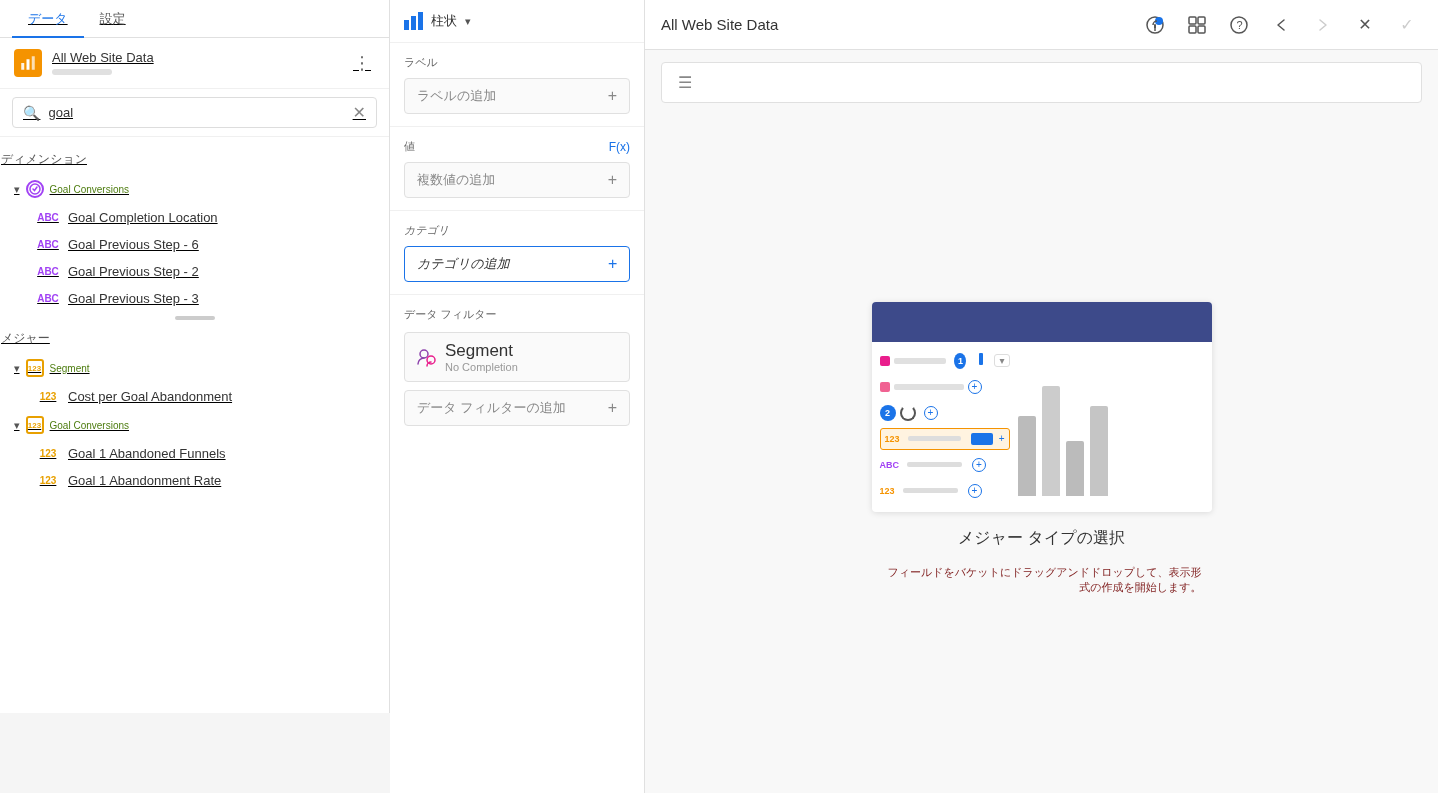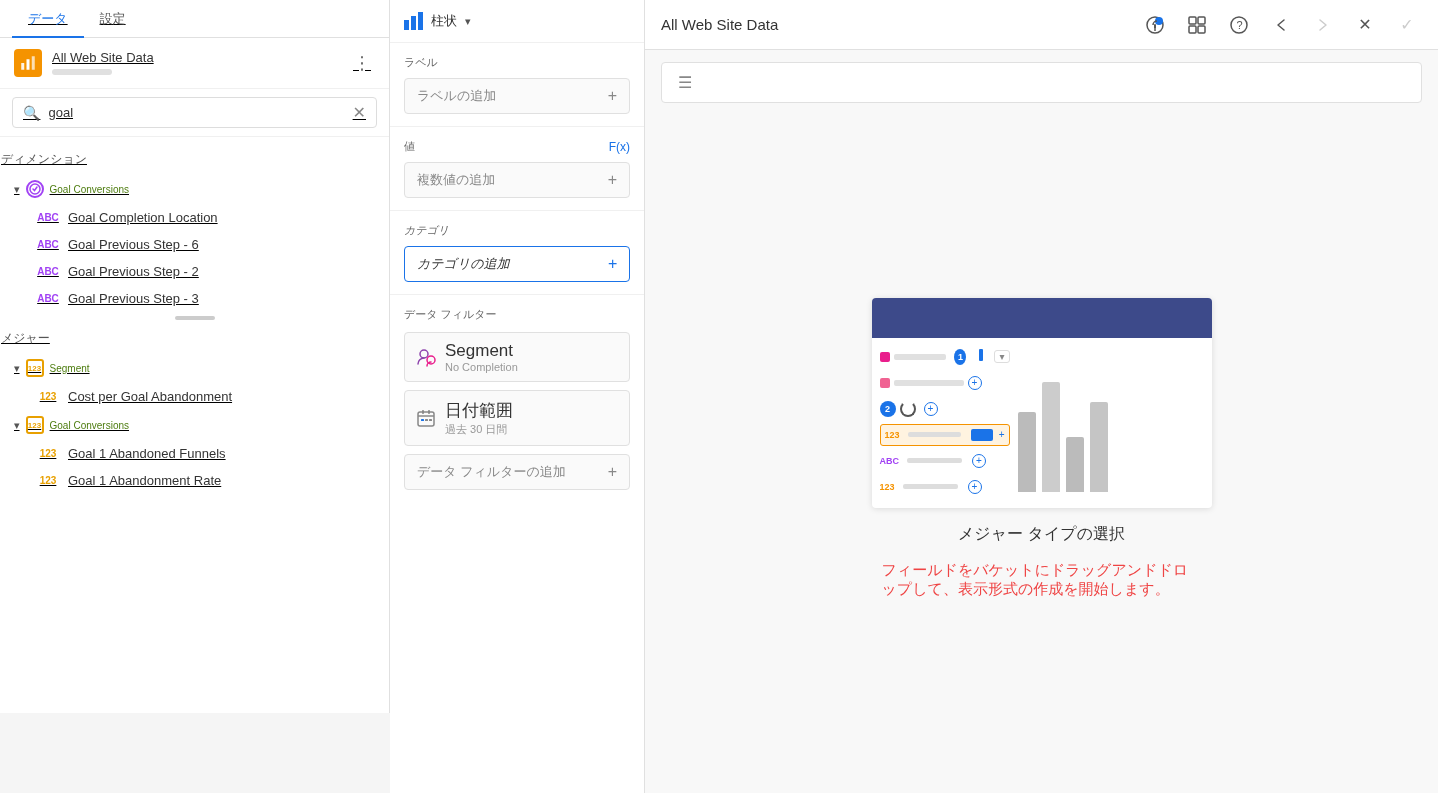--- a/index.html
+++ b/index.html
@@ -390,23 +390,23 @@
       border-top-color: transparent;
       display: inline-block;
     }
 
     .chart-select-title {
       font-size: 16px;
       color: #333;
       font-weight: 500;
     }
     .chart-select-sub {
-      font-size: 15px;
-      color: #ef4444;
-      text-align: left;
+      font-size: 11px;
+      color: #7f1d1d;
+      text-align: right;
       max-width: 320px;
     }
 
     ::-webkit-scrollbar { width: 6px; }
     ::-webkit-scrollbar-track { background: transparent; }
     ::-webkit-scrollbar-thumb { background: #ccc; border-radius: 3px; }
   </style>
 </head>
 <body>
 
@@ -565,37 +565,20 @@
           <circle cx="16" cy="14" r="4" fill="none" stroke="#e91e8c" stroke-width="1.5"></circle>
           <path d="M12 20c0-2.2 1.8-4 4-4" stroke="#e91e8c" stroke-width="1.5" fill="none" stroke-linecap="round"></path>
         </svg>
       </div>
       <div class="filter-item-info">
         <div class="filter-item-name">Segment</div>
         <div class="filter-item-sub">No Completion</div>
       </div>
     </div>
 
-    <div class="filter-item">
-      <div class="filter-icon">
-        <svg width="20" height="20" viewBox="0 0 20 20">
-          <rect x="2" y="4" width="16" height="14" rx="2" fill="none" stroke="#888" stroke-width="1.5"></rect>
-          <path d="M2 8h16" stroke="#888" stroke-width="1.5"></path>
-          <rect x="6" y="2" width="2" height="4" rx="1" fill="#888"></rect>
-          <rect x="12" y="2" width="2" height="4" rx="1" fill="#888"></rect>
-          <rect x="5" y="11" width="3" height="2" rx="0.5" fill="#1a73e8"></rect>
-          <rect x="9" y="11" width="3" height="2" rx="0.5" fill="#888"></rect>
-          <rect x="13" y="11" width="3" height="2" rx="0.5" fill="#888"></rect>
-        </svg>
-      </div>
-      <div class="filter-item-info">
-        <div class="filter-item-name">日付範囲</div>
-        <div class="filter-item-sub">過去 30 日間</div>
-      </div>
-    </div>
 
     <div class="add-filter-btn">
       <span class="add-bucket-text">データ フィルターの追加</span>
       <span class="add-plus">+</span>
     </div>
 
   </div>
 
 </div>
 

